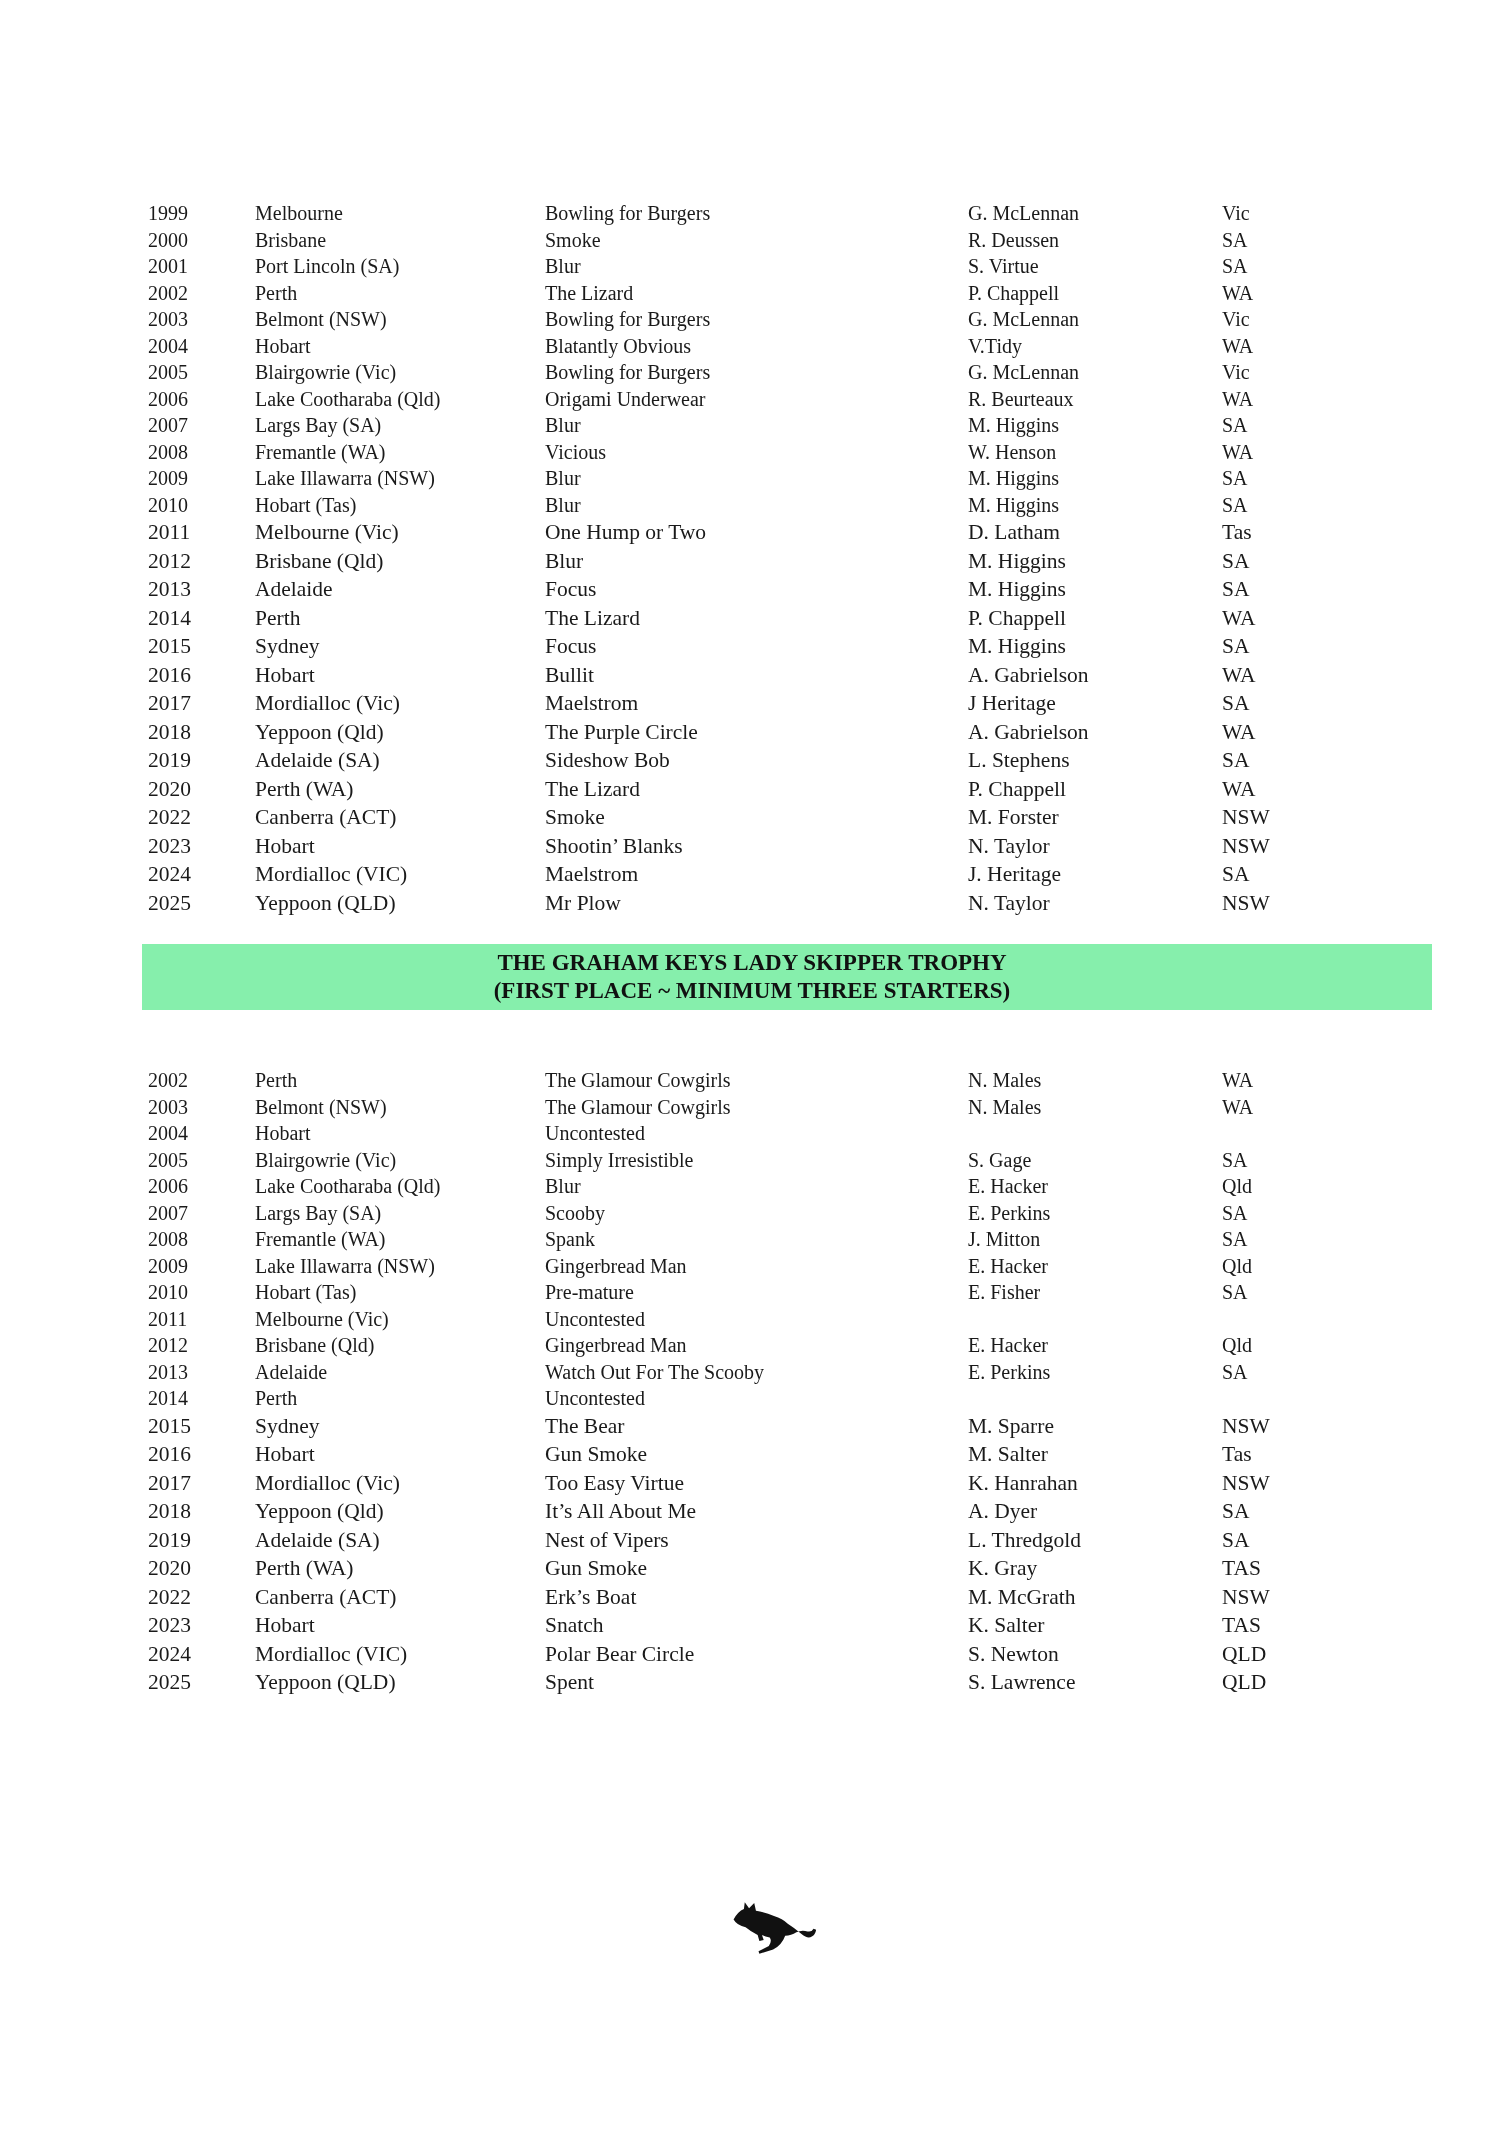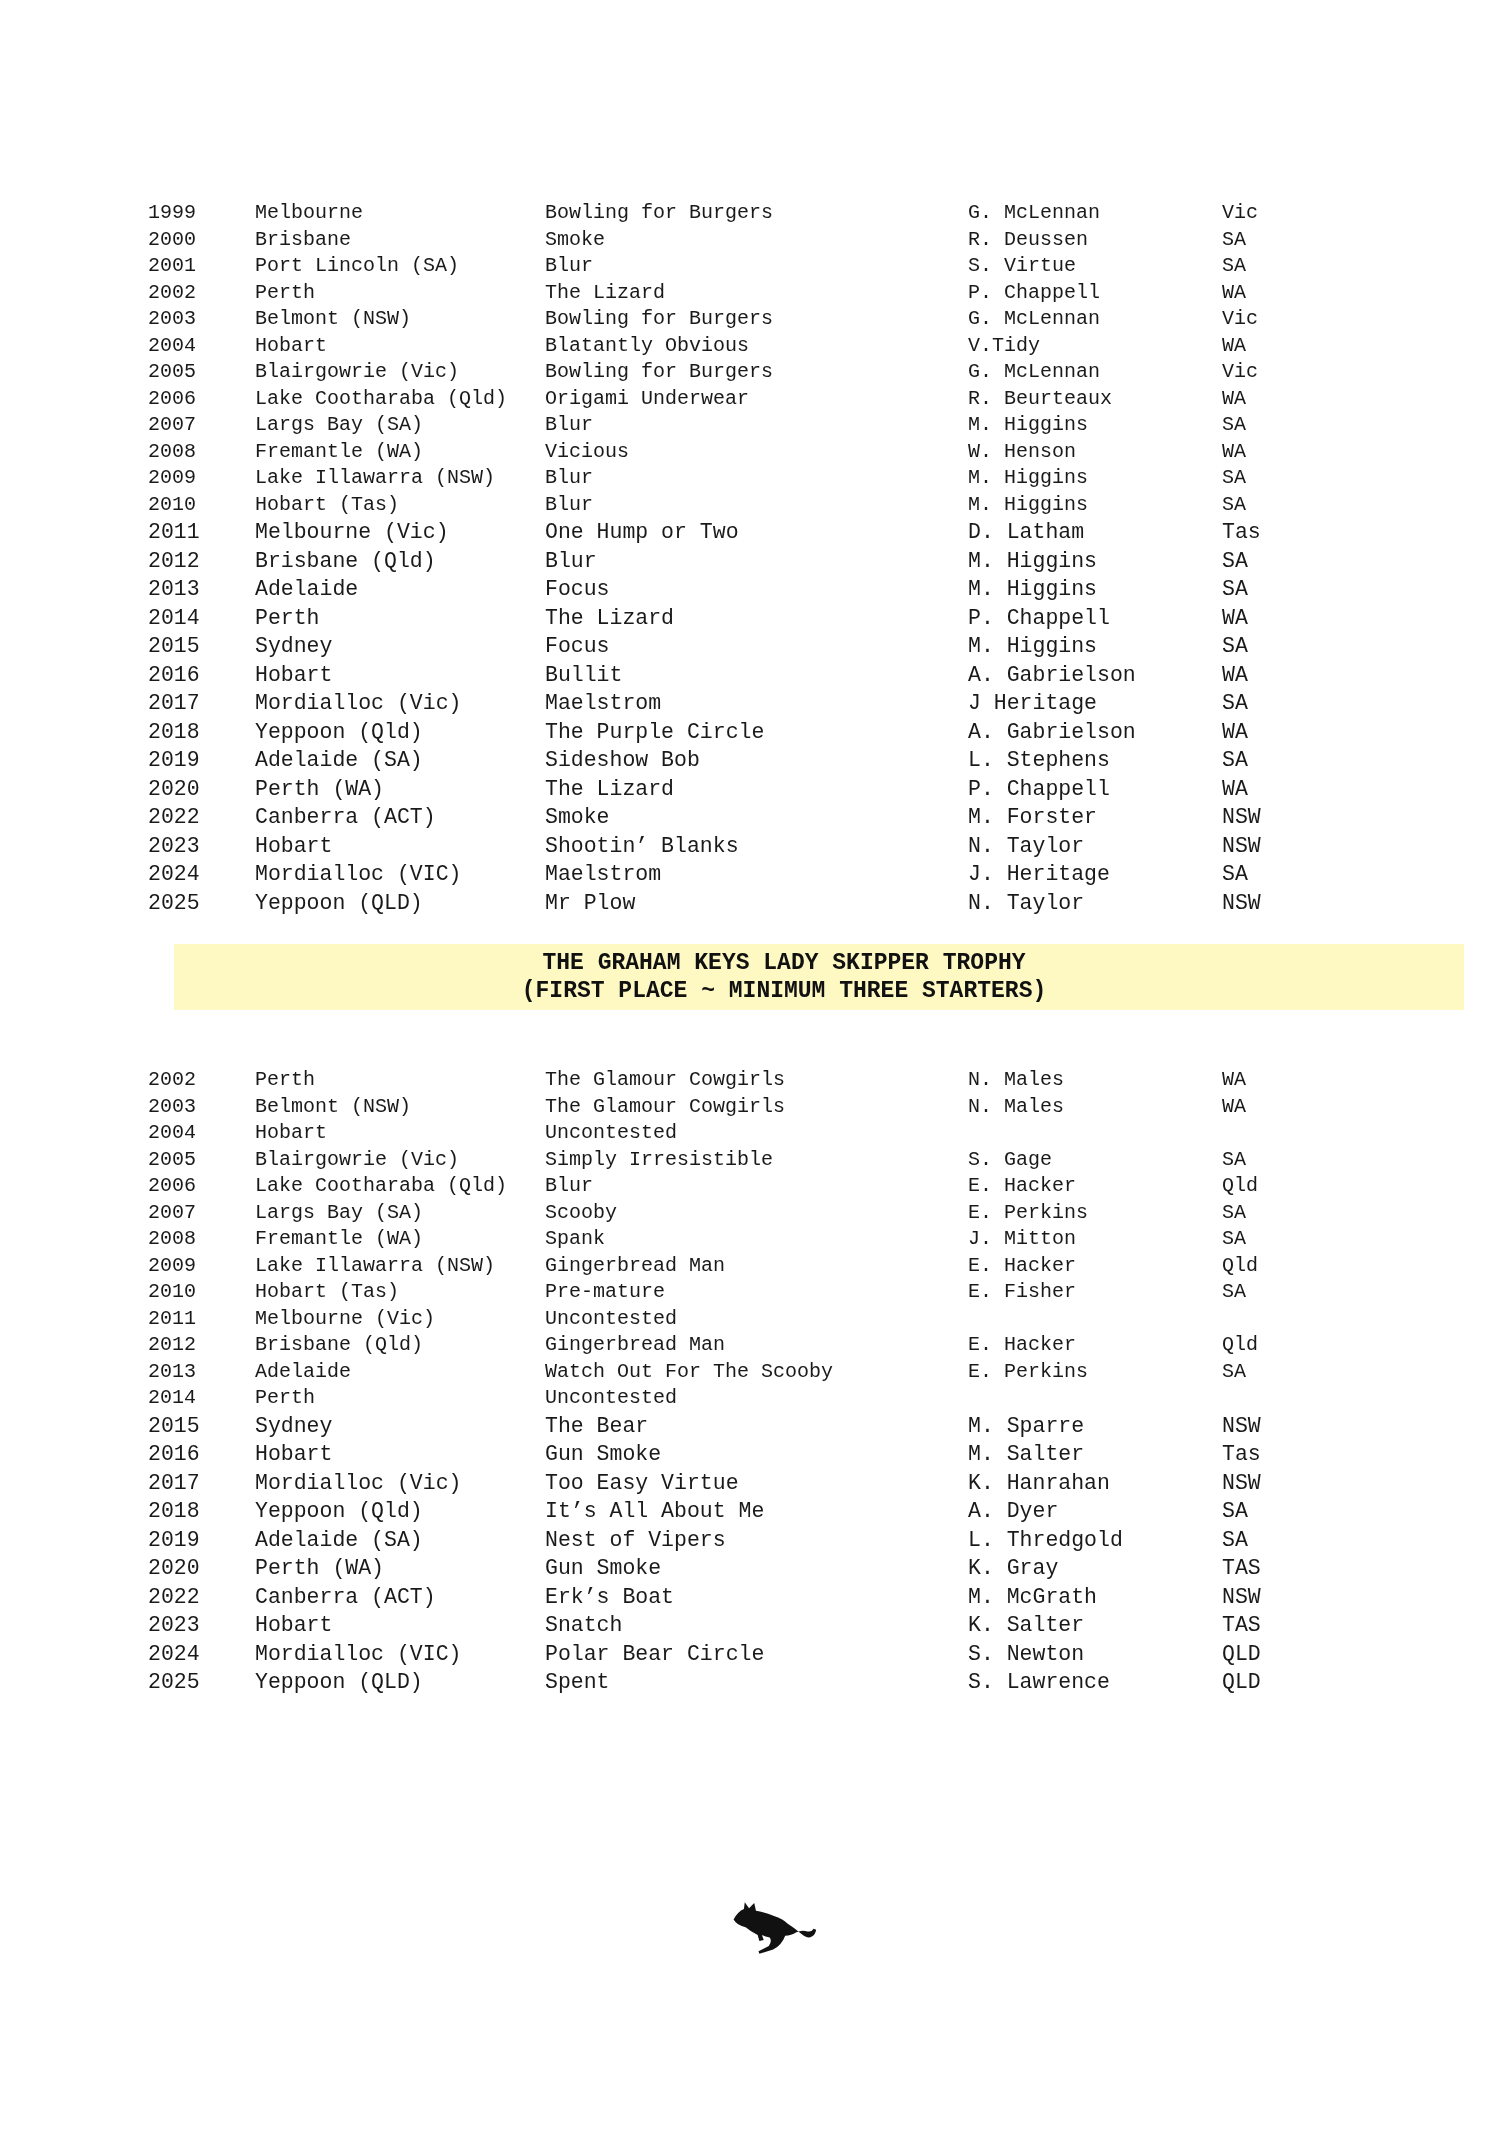--- a/index.html
+++ b/index.html
@@ -1,20 +1,20 @@
 <!DOCTYPE html>
 <html><head>
 <meta charset="utf-8">
 <style>
   html,body{margin:0;padding:0;background:#ffffff;}
   .page{
     position:relative;
     width:1500px;height:1996px;
     background:#ffffff;
-    font-family:Liberation Mono, monospace;
+    font-family:Liberation Serif, serif;
     color:#1a1a1a;
     overflow:hidden;
   }
   
   .rows{position:absolute;left:148px;width:1300px;}
   #t1rows{top:200px;}
   #t2rows{top:1067px;}
   .trow{display:grid;grid-template-columns:107px 290px 423px 254px 1fr;white-space:nowrap;}
   .cell{overflow:visible;}
   
@@ -229,21 +229,21 @@
       </div>
       <div class="trow">
         <span class="cell">2025</span>
         <span class="cell">Yeppoon (QLD)</span>
         <span class="cell">Mr Plow</span>
         <span class="cell">N. Taylor</span>
         <span class="cell">NSW</span>
       </div>
     </div>
 
-  <div class="band" style="background: #fef9c3; margin-left: 32px;">
+  <div class="band" style="background: #86efac;">
     <div class="band-inner">
       <div>THE GRAHAM KEYS LADY SKIPPER TROPHY</div>
       <div>(FIRST PLACE ~ MINIMUM THREE STARTERS)</div>
     </div>
   </div>
 
 
   <div class="rows" id="t2rows">
       <div class="trow">
         <span class="cell">2002</span>

